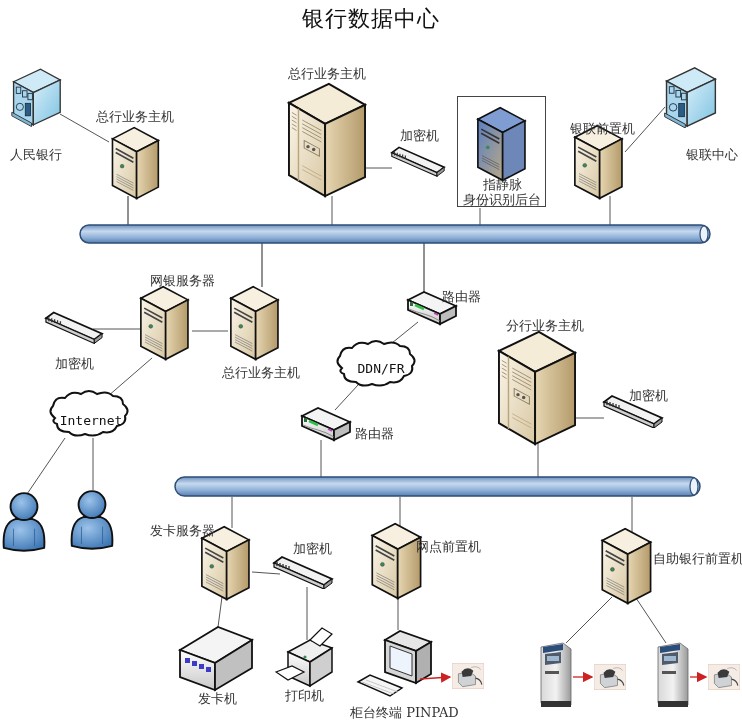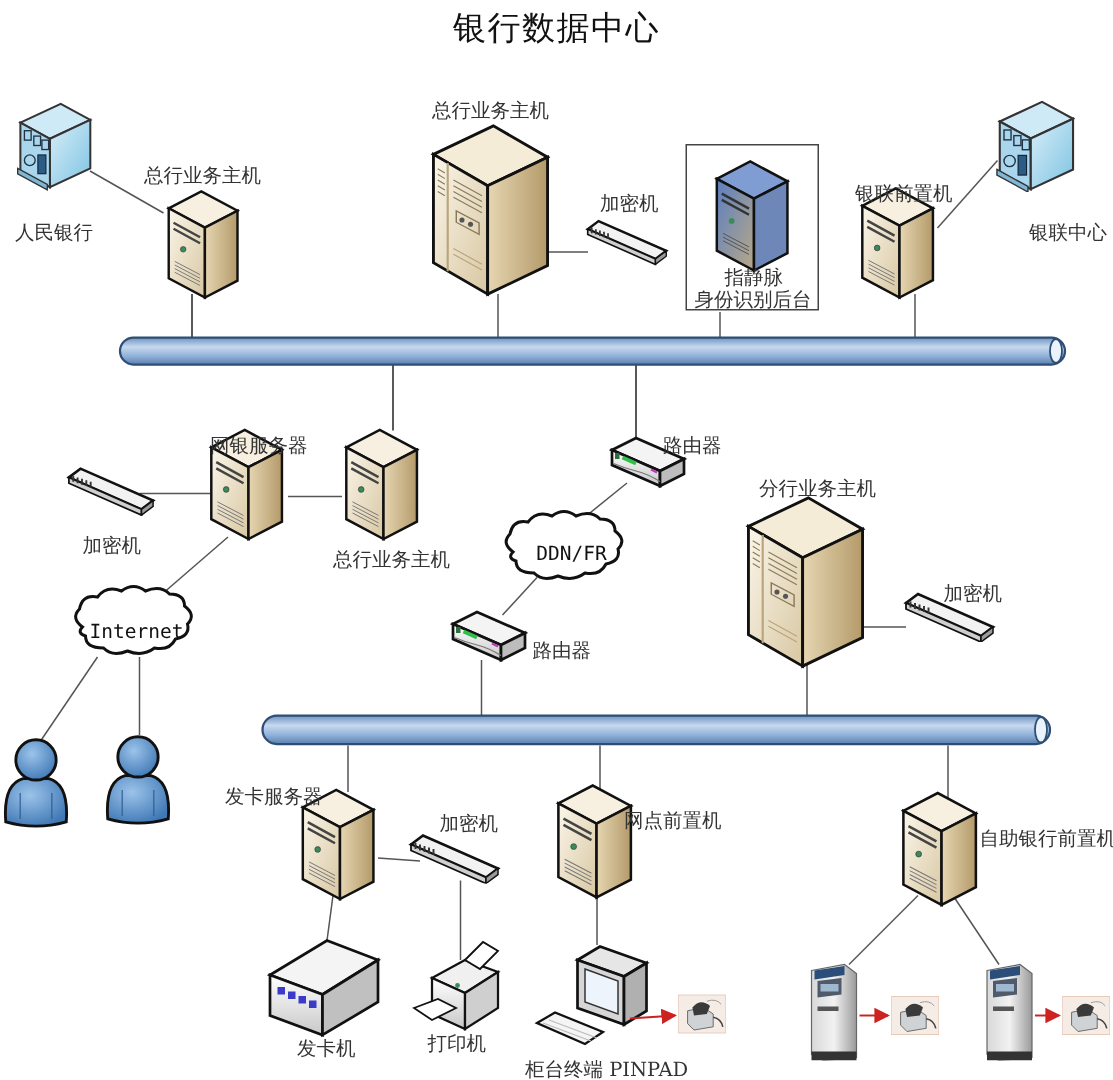--- a/index.html
+++ b/index.html
@@ -264,21 +264,21 @@
 
 <div class="lbl" style="left:10px;top:146px;">人民银行</div>
 <div class="lbl" style="left:96px;top:108px;">总行业务主机</div>
 <div class="lbl" style="left:288px;top:65px;">总行业务主机</div>
 <div class="lbl" style="left:400px;top:127px;">加密机</div>
 <div class="lbl" style="left:483px;top:176px;">指静脉</div>
 <div class="lbl" style="left:463px;top:191px;font-family:Liberation Mono, monospace;">身份识别后台</div>
 <div class="lbl" style="left:570px;top:120px;">银联前置机</div>
 <div class="lbl" style="left:686px;top:146px;">银联中心</div>
 
-<div class="lbl" style="left:140px;top:272px;margin-top:16px;">网银服务器</div>
+<div class="lbl" style="left:150px;top:272px;">网银服务器</div>
 <div class="lbl" style="left:55px;top:355px;">加密机</div>
 <div class="lbl" style="left:222px;top:364px;">总行业务主机</div>
 <div class="lbl" style="left:442px;top:288px;">路由器</div>
 <div class="lbl" style="left:355px;top:425px;">路由器</div>
 <div class="lbl" style="left:506px;top:317px;">分行业务主机</div>
 <div class="lbl" style="left:629px;top:387px;">加密机</div>
 
 <div class="lbl" style="left:150px;top:522px;font-family:Liberation Serif, serif;">发卡服务器</div>
 <div class="lbl" style="left:293px;top:540px;">加密机</div>
 <div class="lbl" style="left:198px;top:690px;">发卡机</div>

